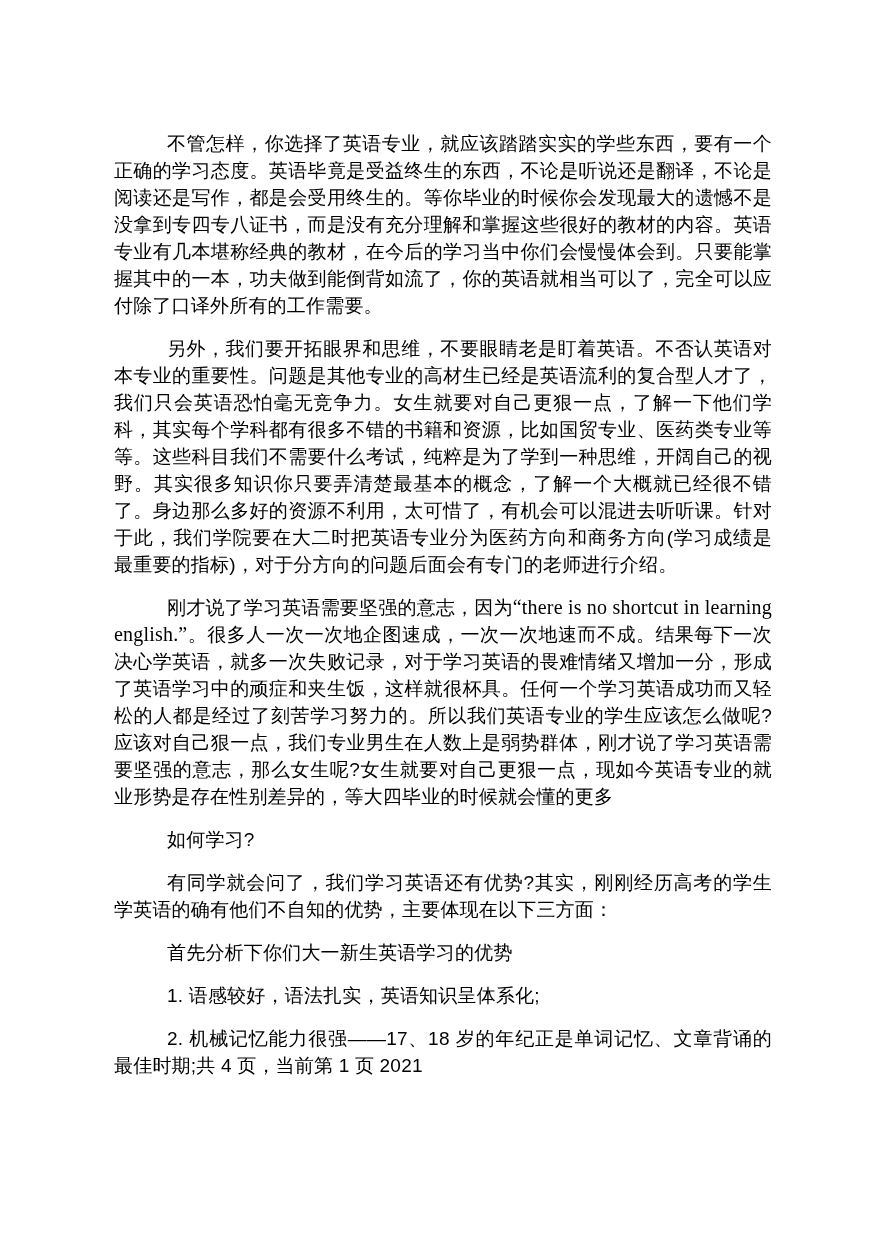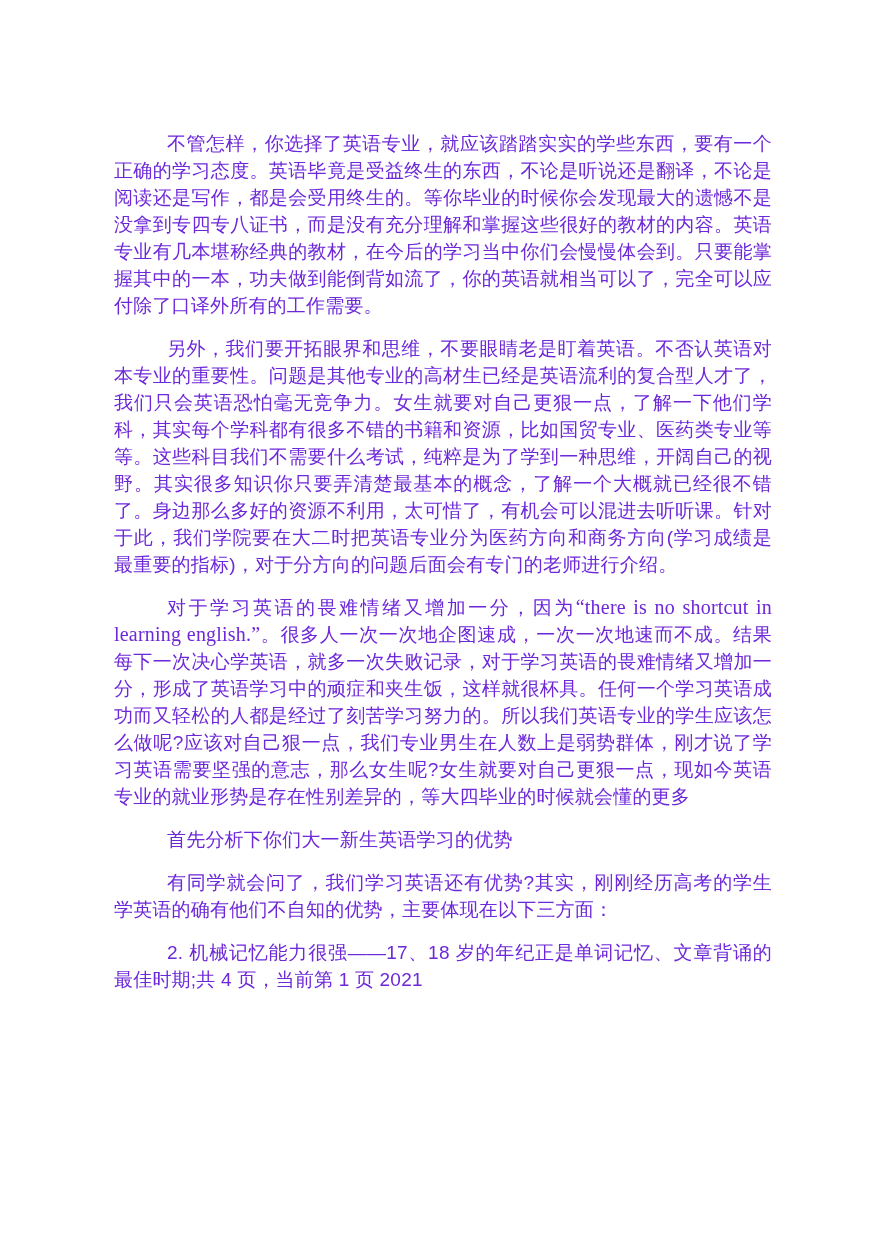--- a/index.html
+++ b/index.html
@@ -26,45 +26,47 @@
     width: 658px;
     color: #333333;
   }
 
   .para {
     font-size: 19px;
     line-height: 27px;
     text-align: justify;
     text-indent: 53px;
     margin-bottom: 16px;
-    color: #6d28d9;
+    color: #000000;
     letter-spacing: 0.2px;
   }
 
   .para:last-child { margin-bottom: 0; margin-top: 12px; }
 
   .english-serif {
     font-family: "Liberation Serif", "DejaVu Serif", serif;
     font-size: 20px;
   }
 </style>
 </head>
 <body>
 
 <div class="page">
   <div class="content">
 
     <p class="para">不管怎样，你选择了英语专业，就应该踏踏实实的学些东西，要有一个正确的学习态度。英语毕竟是受益终生的东西，不论是听说还是翻译，不论是阅读还是写作，都是会受用终生的。等你毕业的时候你会发现最大的遗憾不是没拿到专四专八证书，而是没有充分理解和掌握这些很好的教材的内容。英语专业有几本堪称经典的教材，在今后的学习当中你们会慢慢体会到。只要能掌握其中的一本，功夫做到能倒背如流了，你的英语就相当可以了，完全可以应付除了口译外所有的工作需要。</p>
 
     <p class="para">另外，我们要开拓眼界和思维，不要眼睛老是盯着英语。不否认英语对本专业的重要性。问题是其他专业的高材生已经是英语流利的复合型人才了，我们只会英语恐怕毫无竞争力。女生就要对自己更狠一点，了解一下他们学科，其实每个学科都有很多不错的书籍和资源，比如国贸专业、医药类专业等等。这些科目我们不需要什么考试，纯粹是为了学到一种思维，开阔自己的视野。其实很多知识你只要弄清楚最基本的概念，了解一个大概就已经很不错了。身边那么多好的资源不利用，太可惜了，有机会可以混进去听听课。针对于此，我们学院要在大二时把英语专业分为医药方向和商务方向(学习成绩是最重要的指标)，对于分方向的问题后面会有专门的老师进行介绍。</p>
 
-    <p class="para"><span>对于学习英语的畏难情绪又增加一分，因为</span><span class="english-serif">“there is no shortcut in learning english.”</span><span>。很多人一次一次地企图速成，一次一次地速而不成。结果每下一次决心学英语，就多一次失败记录，对于学习英语的畏难情绪又增加一分，形成了英语学习中的顽症和夹生饭，这样就很杯具。任何一个学习英语成功而又轻松的人都是经过了刻苦学习努力的。所以我们英语专业的学生应该怎么做呢?应该对自己狠一点，我们专业男生在人数上是弱势群体，刚才说了学习英语需要坚强的意志，那么女生呢?女生就要对自己更狠一点，现如今英语专业的就业形势是存在性别差异的，等大四毕业的时候就会懂的更多</span></p>
+    <p class="para"><span>刚才说了学习英语需要坚强的意志，因为</span><span class="english-serif">“there is no shortcut in learning english.”</span><span>。很多人一次一次地企图速成，一次一次地速而不成。结果每下一次决心学英语，就多一次失败记录，对于学习英语的畏难情绪又增加一分，形成了英语学习中的顽症和夹生饭，这样就很杯具。任何一个学习英语成功而又轻松的人都是经过了刻苦学习努力的。所以我们英语专业的学生应该怎么做呢?应该对自己狠一点，我们专业男生在人数上是弱势群体，刚才说了学习英语需要坚强的意志，那么女生呢?女生就要对自己更狠一点，现如今英语专业的就业形势是存在性别差异的，等大四毕业的时候就会懂的更多</span></p>
 
+    <p class="para">如何学习?</p>
+
+    <p class="para">有同学就会问了，我们学习英语还有优势?其实，刚刚经历高考的学生学英语的确有他们不自知的优势，主要体现在以下三方面：</p>
 
     <p class="para">首先分析下你们大一新生英语学习的优势</p>
 
-    <p class="para">有同学就会问了，我们学习英语还有优势?其实，刚刚经历高考的学生学英语的确有他们不自知的优势，主要体现在以下三方面：</p>
-
+    <p class="para">1. 语感较好，语法扎实，英语知识呈体系化;</p>
 
     <p class="para">2. 机械记忆能力很强——17、18 岁的年纪正是单词记忆、文章背诵的最佳时期;共 4 页，当前第 1 页 2021</p>
 
   </div>
 </div>
 
 </body></html>

